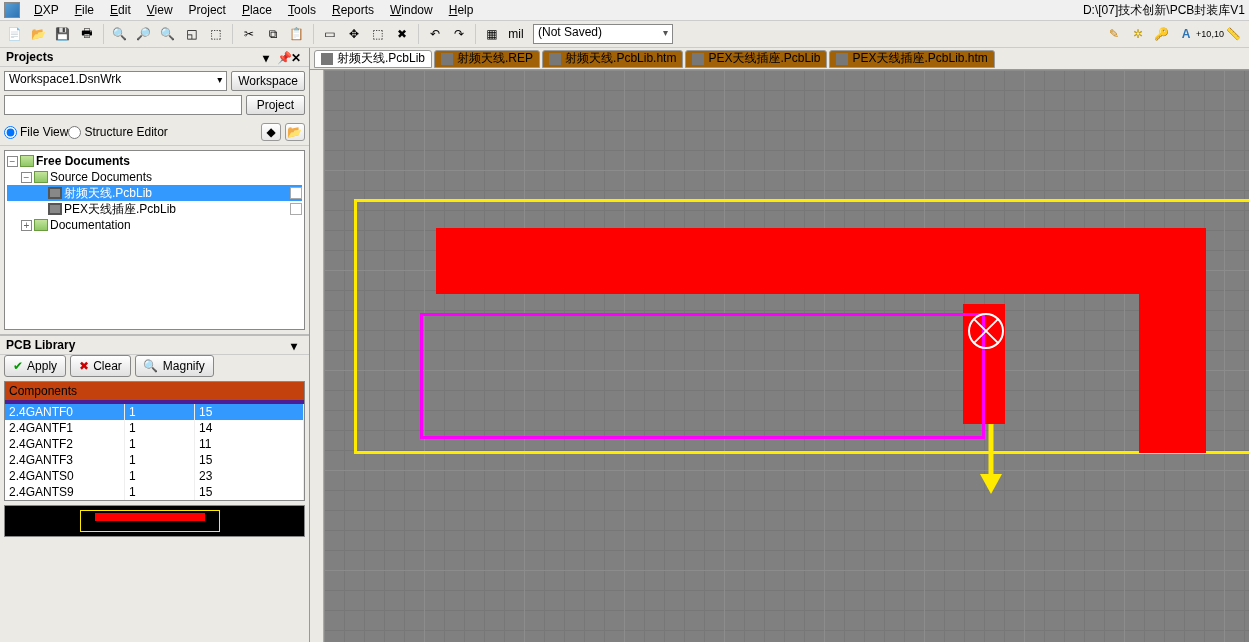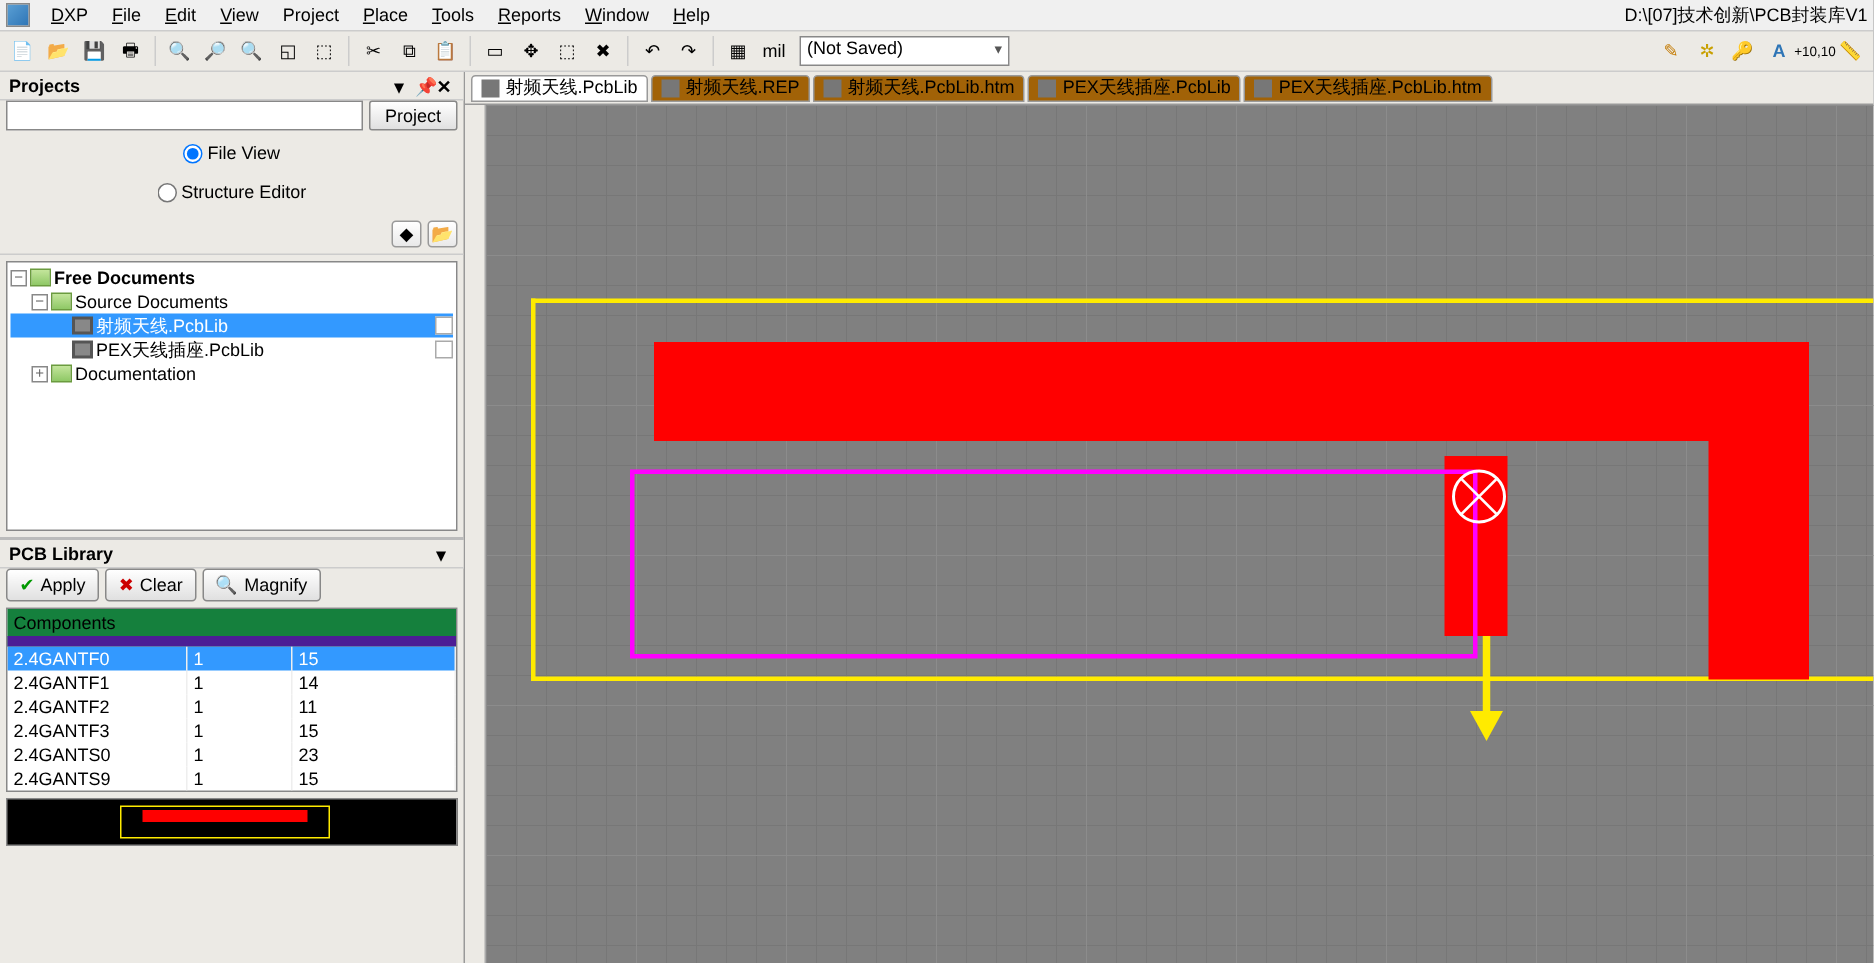--- a/index.html
+++ b/index.html
@@ -30,21 +30,21 @@
 .panel-header .pin span { width: 12px; height: 12px; display: inline-block; }
 
 .proj-top { padding: 4px; display: flex; gap: 4px; }
 .proj-top .combo { flex: 1; height: 20px; border: 1px solid #888; background: #fff; padding: 0 4px; position: relative; }
 .proj-top .combo::after { content: "▾"; position: absolute; right: 4px; top: 2px; font-size: 10px; }
 .proj-top .btn { height: 20px; padding: 0 6px; border: 1px solid #888; background: linear-gradient(#fff,#e0e0e0); border-radius: 2px; }
 .proj-row2 { padding: 0 4px 4px; display: flex; gap: 4px; }
 .proj-row2 .txt { flex: 1; height: 20px; border: 1px solid #888; background: #fff; }
 .proj-row2 .btn { height: 20px; padding: 0 10px; border: 1px solid #888; background: linear-gradient(#fff,#e0e0e0); border-radius: 2px; }
 
-.view-row { padding: 4px; display: flex; align-items: center; gap: 12px; border-bottom: 1px solid #ccc; flex-direction: column; }
+.view-row { padding: 4px; display: flex; align-items: center; gap: 0; border-bottom: 1px solid #ccc; }
 .view-row label { display: flex; align-items: center; gap: 3px; }
 .view-row .icons { margin-left: auto; display: flex; gap: 4px; }
 .view-row .icons span { width: 20px; height: 18px; border: 1px solid #999; border-radius: 3px; background: linear-gradient(#fff,#e9e9e9); display:flex; align-items:center; justify-content:center;}
 
 .tree { flex: 0 0 180px; background: #fff; border: 1px solid #888; margin: 4px; overflow: auto; padding: 2px; }
 .tree-row { display: flex; align-items: center; height: 16px; gap: 2px; white-space: nowrap; }
 .tree-row .tw { width: 11px; text-align: center; color: #666; font-size: 10px; border: 1px solid #888; height: 11px; line-height: 9px; background: #fff; }
 .tree-row .folder { width: 14px; height: 12px; background: linear-gradient(#c3e59b,#8fc866); border: 1px solid #6b9b3f; }
 .tree-row .pcbic { width: 14px; height: 12px; background: #555; position: relative; }
 .tree-row .pcbic::after { content:""; position:absolute; inset:2px; background:#888; }
@@ -61,21 +61,21 @@
 .mask-row .combo { flex: 1; height: 20px; border: 1px solid #888; background: #fff; padding: 0 4px; position: relative; }
 .mask-row .combo::after { content: "▾"; position: absolute; right: 4px; top: 2px; font-size: 10px; }
 .btnrow { padding: 0 4px 4px; display: flex; gap: 4px; }
 .btnrow .bt { height: 22px; padding: 0 8px; border: 1px solid #888; background: linear-gradient(#fff,#e0e0e0); border-radius: 3px; display: flex; align-items: center; gap: 4px; }
 .oprow { padding: 0 4px 4px; display: flex; align-items: center; gap: 6px; }
 .oprow .combo { width: 70px; height: 20px; border: 1px solid #888; background: #fff; padding: 0 4px; position: relative; }
 .oprow .combo::after { content: "▾"; position: absolute; right: 4px; top: 2px; font-size: 10px; }
 .oprow label { display: flex; align-items: center; gap: 2px; }
 
 .grid { border: 1px solid #888; margin: 0 4px; background: #fff; display: flex; flex-direction: column; min-height: 0; }
-.grid-title { background: #15803d; padding: 2px 4px; border-bottom: 7px solid #4c1d95; }
+.grid-title { background: #c2410c; padding: 2px 4px; border-bottom: 4px solid #4c1d95; }
 .grid-head { display: flex; background: #eceae5; border-bottom: 1px solid #ccc; }
 .grid-head div { padding: 2px 4px; border-right: 1px solid #ccc; }
 .gc1 { width: 120px; } .gc2 { width: 70px; } .gc3 { flex: 1; }
 .grid-body { flex: 1; overflow: auto; }
 .grow { display: flex; }
 .grow div { padding: 1px 4px; border-right: 1px solid #eee; }
 .grow.sel { background: #3399ff; color: #fff; }
 
 
 .thumb { height: 32px; margin: 4px; background: #000; position: relative; border: 1px solid #888; }
@@ -172,20 +172,24 @@
 
   <div class="left">
     <div class="panel-header">
       <span>Projects</span>
       <div class="pin">
           <span>▾</span>
           <span>📌</span>
           <span>✕</span>
         </div>
     </div>
+    <div class="proj-top">
+      <div class="combo"><span>Workspace1.DsnWrk</span></div>
+      <button class="btn">Workspace</button>
+    </div>
     <div class="proj-row2">
       <div class="txt"></div>
       <button class="btn">Project</button>
     </div>
     <div class="view-row">
       <label>
           <input type="radio" checked="" style=""> 
           <span>File View</span>
         </label>
       <label>

